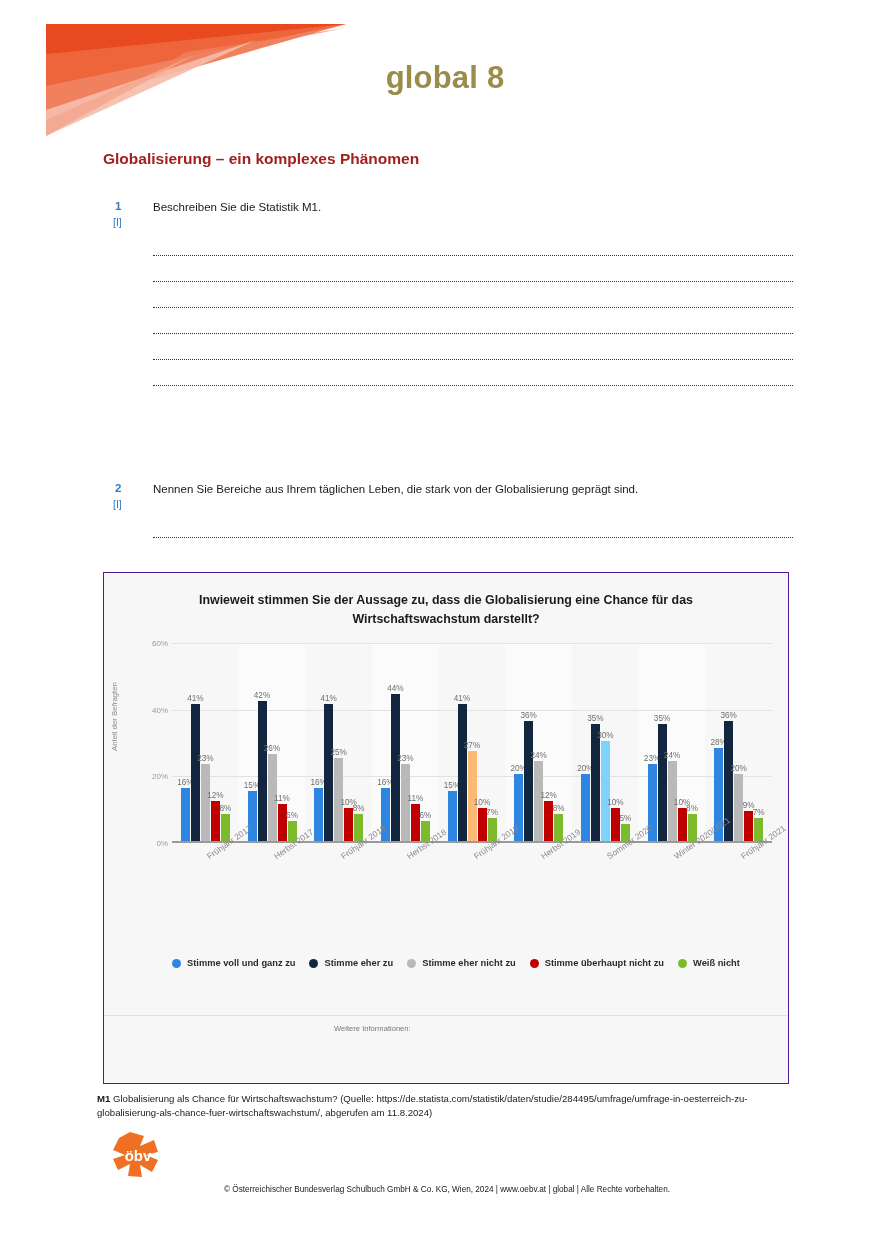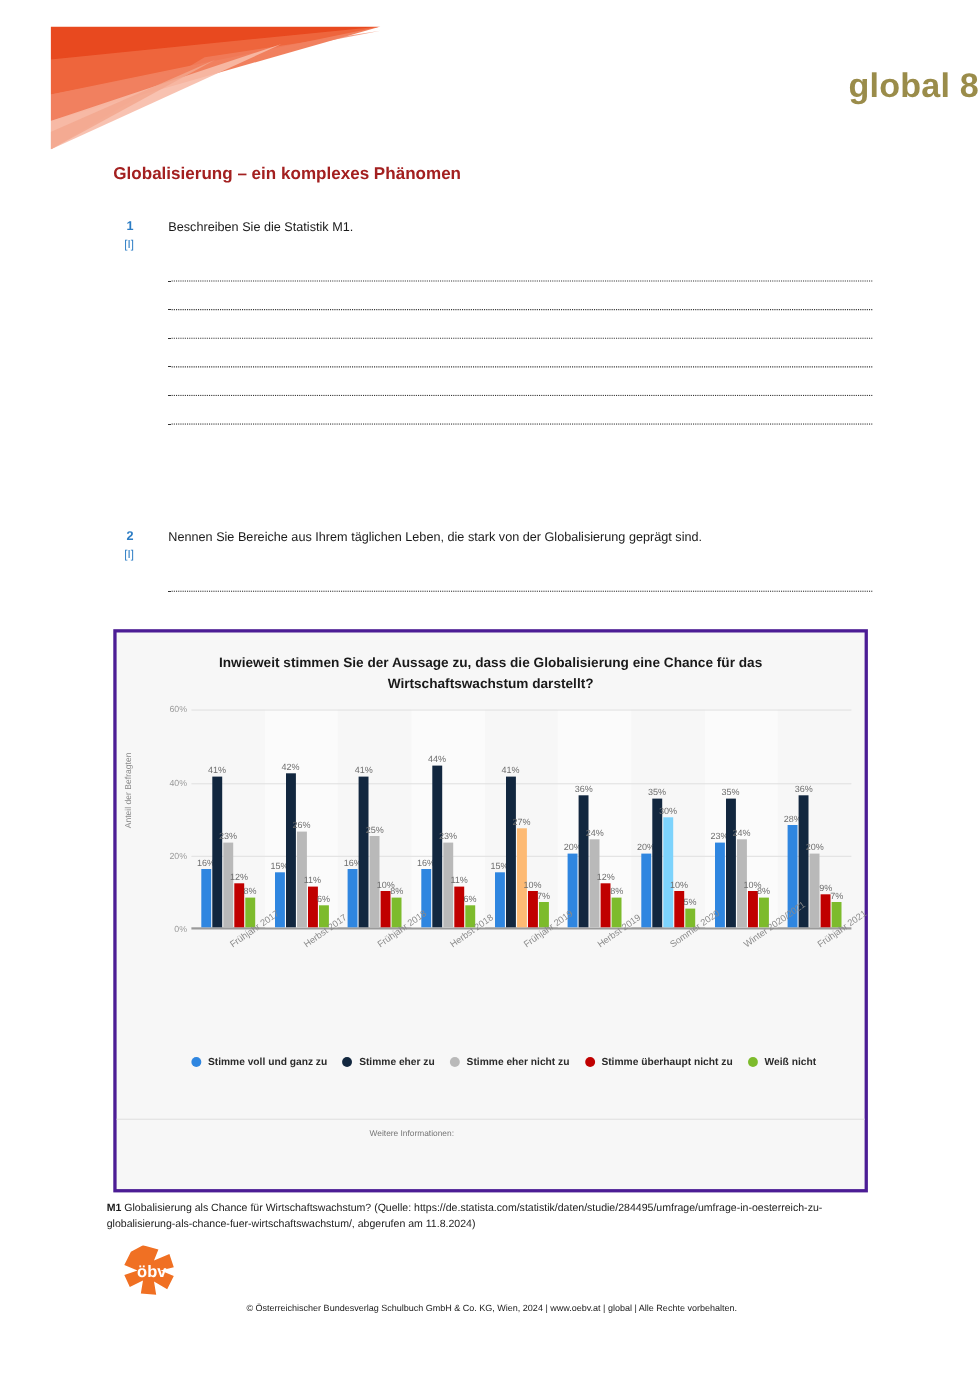--- a/index.html
+++ b/index.html
@@ -16,21 +16,21 @@
   
   .header-banner {
     position:absolute; left:46px; top:24px;
     width:300px; height:112px;
     overflow:hidden;
   }
   .header-banner svg { display:block; }
 
   .doc-title {
     position:absolute; left:0; right:0; top:60px;
-    text-align:right;
+    text-align:center;
     font-size:31px; font-weight:bold;
     color:#9a8c4a;
     letter-spacing:0.2px;
   }
 
   
   .section-heading {
     position:absolute; left:103px; top:150px;
     font-size:15.5px; font-weight:bold;
     color:#a32020;
@@ -58,21 +58,21 @@
   .answer-line:first-child { border-top:none; }
 
   #task1 { top:200px; }
   #task2 { top:482px; }
 
   
   .chart-card {
     position:absolute; left:103px; top:572px;
     width:686px; height:512px;
     background:#f7f7f7;
-    border:3px solid #4c1d95;
+    border:1px solid #4c1d95;
   }
   .chart-title {
     margin:18px 34px 0 34px;
     text-align:center;
     font-size:12.4px; font-weight:bold;
     color:#1a1a1a; line-height:19px;
   }
 
   .plot-wrap {
     position:absolute; left:0; top:70px;

